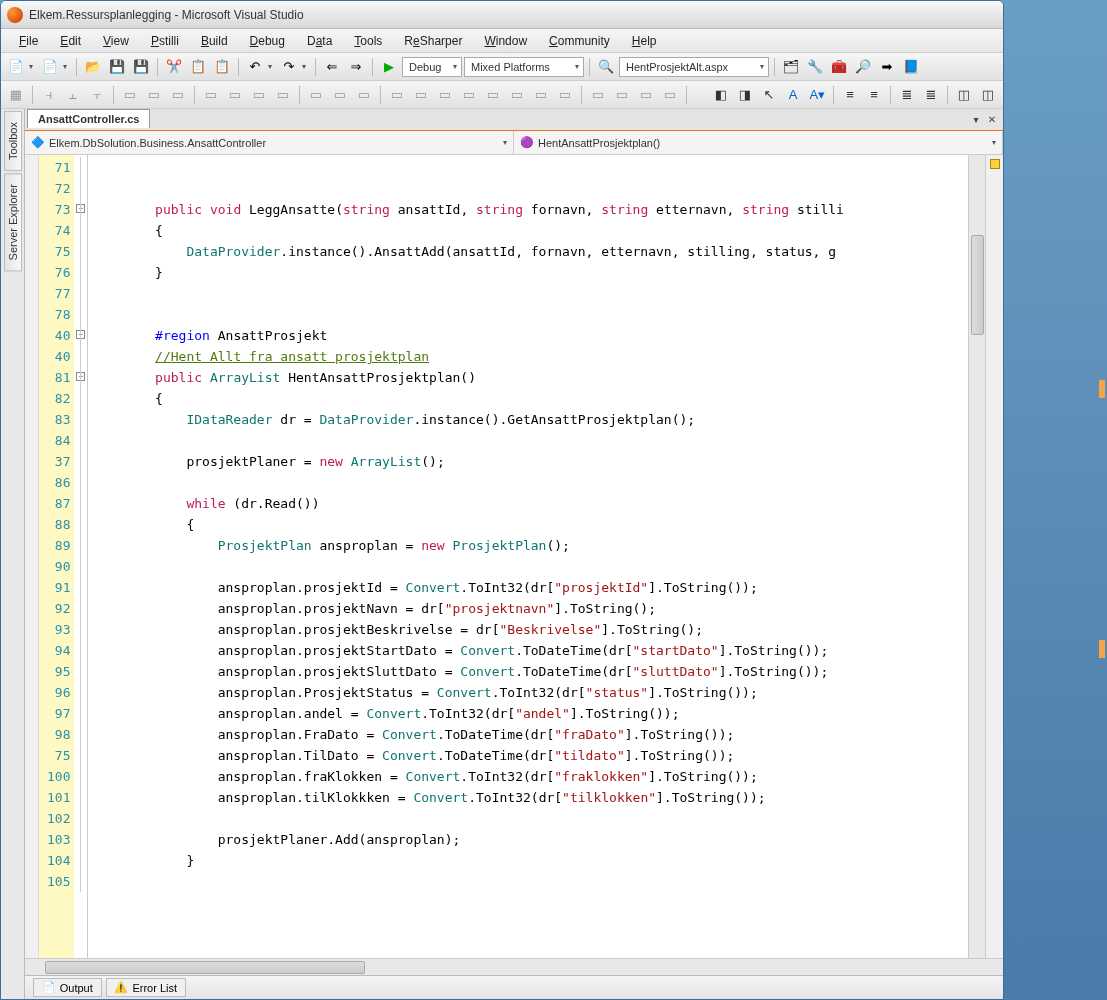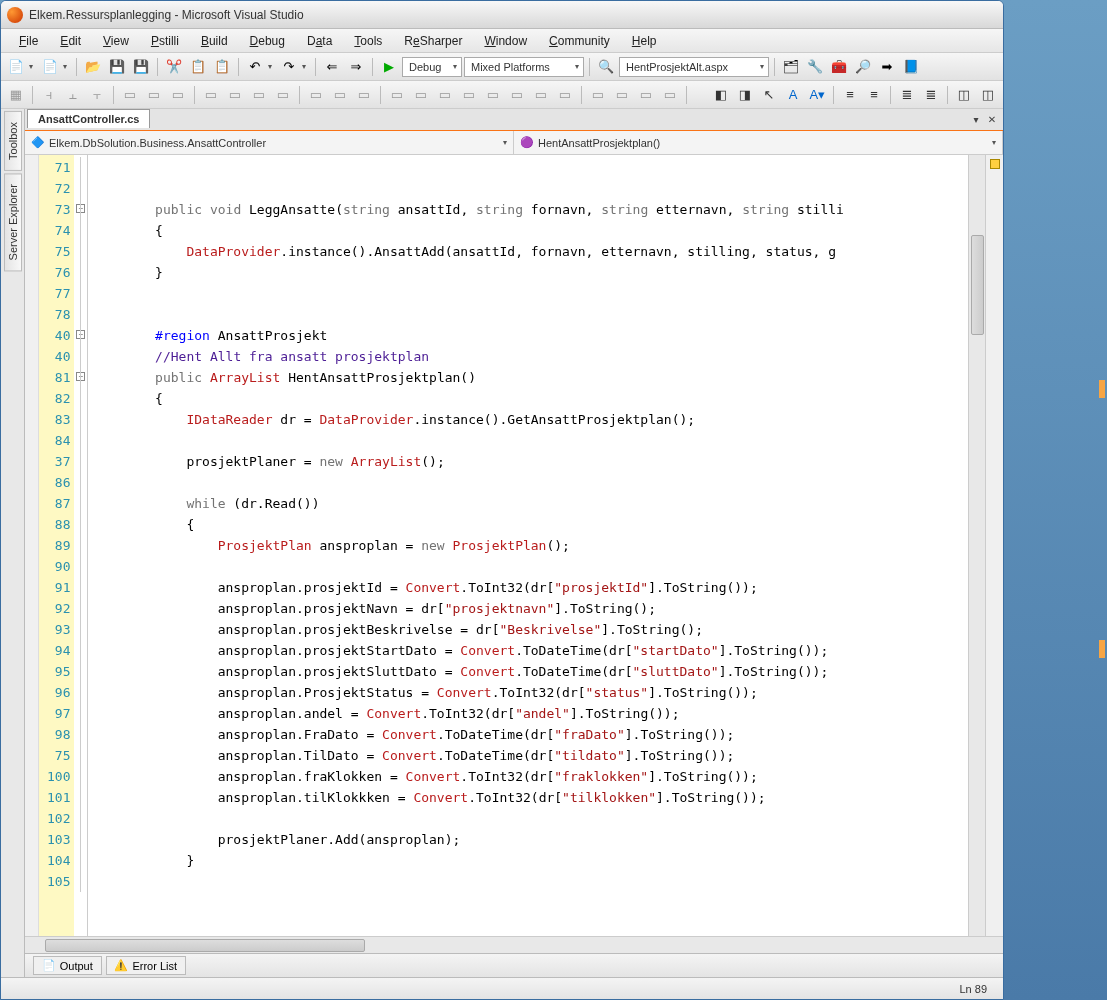--- a/index.html
+++ b/index.html
@@ -238,24 +238,24 @@
       background: #ccc;
     }
     .code-content {
       font-family: Consolas, monospace;
       font-size: 13px;
       line-height: 21px;
       white-space: pre;
       padding: 2px 0 2px 4px;
       flex: 1;
     }
-    .kw { color: #737373; }
-    .typ { color: #b91c1c; text-align: right; }
+    .kw { color: #be185d; }
+    .typ { color: #0f766e; text-align: right; }
     .str { color: #a31515; }
-    .com { color: #4c1d95; }
+    .com { color: #4d7c0f; text-decoration: underline; }
     .reg { color: #0000ff; }
     .right-strip {
       width: 18px;
       background: #f0f0f0;
       border-left: 1px solid #ccc;
     }
     .vscroll {
       width: 17px;
       background: #e8e8e8;
       border-left: 1px solid #ccc;
@@ -533,17 +533,14 @@
         </div>
         <div class="bottom-tab">
           <span>⚠️</span>
           <span>Error List</span>
         </div>
       </div>
 
     </div>
   </div>
 
-  <div class="statusbar">
-    <span>Ln 89</span>
-  </div>
 
 </div>
 
 </body></html>

